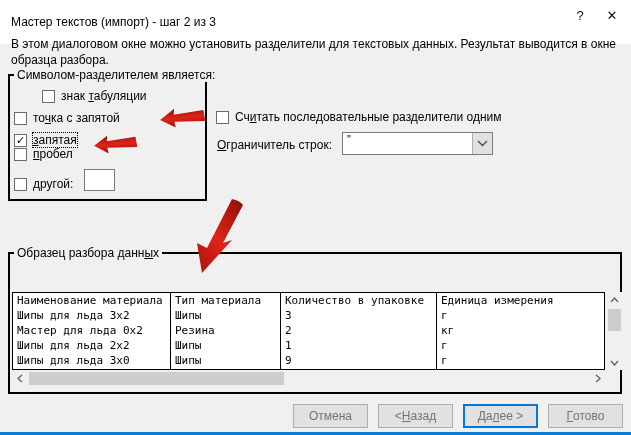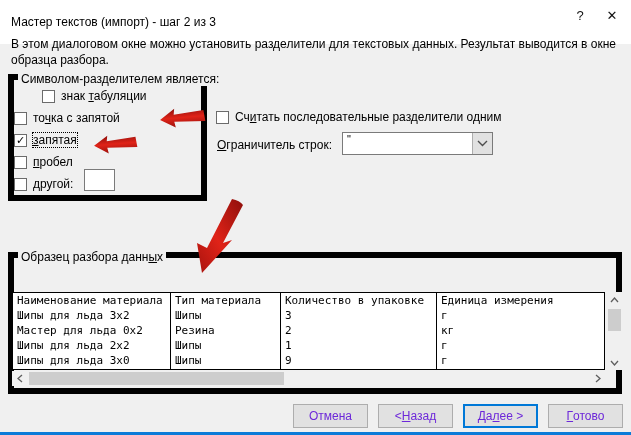--- a/index.html
+++ b/index.html
@@ -14,21 +14,21 @@
     position: absolute; left:0; top:0; width:631px; height:44px;
     background:#ffffff; display:flex; align-items:center;
   }
   .titlebar .title { margin-left:11px; font-size:12px; color:#000; }
   .titlebar .sys { position:absolute; top:0; height:30px; width:34px;
     display:flex; align-items:center; justify-content:center; font-size:13px; color:#111; cursor:default; }
   .help-btn { right:34px; }
   .close-btn { right:2px; font-size:14px; }
   .desc { position:absolute; left:11px; top:36px; width:606px; line-height:16px; }
 
-  .groupbox { position:absolute; border:6px solid #000000;text-align:center; }
+  .groupbox { position:absolute; border:2px solid #000000;text-align:center; }
   .groupbox .legend {
     position:absolute; top:-8px; left:4px; background:#f0f0f0; padding:0 3px; white-space:nowrap;
   }
   #group-delimiters { left:8px; top:74px; width:199px; height:127px; }
   #group-preview    { left:8px; top:252px; width:614px; height:142px; }
 
   .cb-row { position:absolute; display:flex; align-items:center; white-space:nowrap; }
   .checkbox {
     width:13px; height:13px; background:#fff; border:1px solid #6b6b6b;
     display:inline-flex; align-items:center; justify-content:center;
@@ -58,21 +58,21 @@
     background:#f0f0f0; display:flex; flex-direction:column; align-items:center; }
   .hscroll { position:absolute; left:12px; top:371px; width:593px; height:15px;
     background:#f0f0f0; display:flex; align-items:center; }
   .scroll-btn { flex:0 0 15px; width:15px; height:15px; display:flex; align-items:center; justify-content:center; }
   .vthumb { width:13px; height:22px; background:#cdcdcd; margin-top:2px; }
   .hthumb { height:13px; width:255px; background:#cdcdcd; margin-left:2px; }
 
   .btn-row { position:absolute; top:404px; right:8px; display:flex; gap:10px; }
   .btn {
     min-width:75px; height:24px; background:#e1e1e1; border:1px solid #adadad;
-    font-family:"Liberation Sans", sans-serif; font-size:12px; color:#6d28d9;
+    font-family:"Liberation Sans", sans-serif; font-size:12px; color:#737373;
     display:flex; align-items:center; justify-content:center; padding:0 8px;
   }
   .btn.default { border:2px solid #0078d7; }
 
   .bottom-strip { position:absolute; left:0; bottom:0; width:631px; height:3px; background:#0b7bd8; }
 
   .annot { position:absolute; z-index:10; pointer-events:none; }
   #arrow-semicolon { left:158px; top:105px; transform:rotate(-5deg); }
   #arrow-comma     { left:92px;  top:132px; transform:rotate(-5deg); }
   #arrow-preview   { left:192px; top:197px; }
@@ -100,21 +100,21 @@
     <span class="cb-label">знак <u>т</u>абуляции</span>
   </div>
   <div class="cb-row" style="left:14px; top:111px;">
     <span class="checkbox"></span>
     <span class="cb-label">то<u>ч</u>ка с запятой</span>
   </div>
   <div class="cb-row" style="left:14px; top:133px;">
     <span class="checkbox">✓</span>
     <span class="cb-label focus-dotted"><u>з</u>апятая</span>
   </div>
-  <div class="cb-row" style="left:14px; top:155px;">
+  <div class="cb-row" style="left:14px; top:147px;">
     <span class="checkbox"></span>
     <span class="cb-label"><u>п</u>робел</span>
   </div>
   <div class="cb-row" style="left:14px; top:177px;">
     <span class="checkbox"></span>
     <span class="cb-label"><u>д</u>ругой:</span>
   </div>
   <input class="text-input" id="other-input" value="" style="">
 
   <div class="cb-row" style="left:216px; top:110px;">

